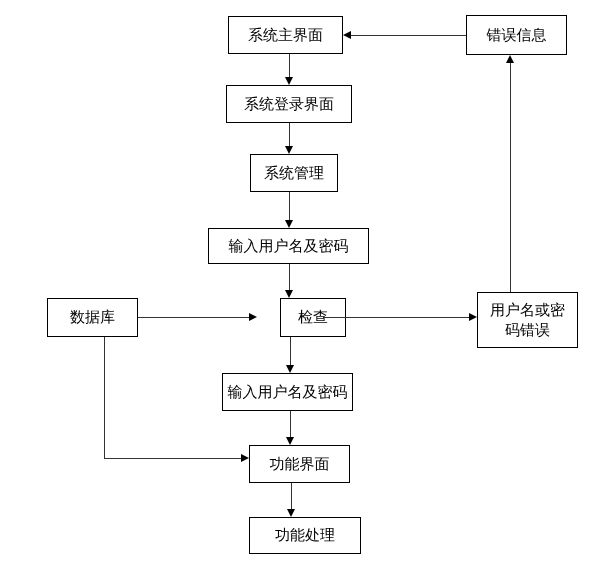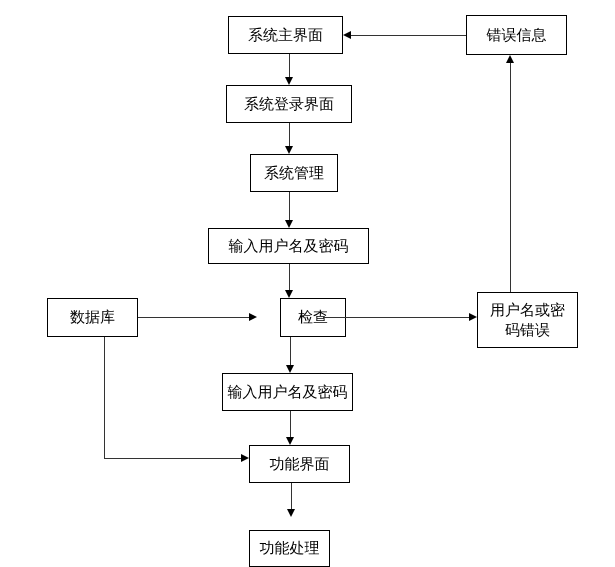--- a/index.html
+++ b/index.html
@@ -74,21 +74,21 @@
   </div>
   <div class="node" style="left:477px; top:292px; width:101px; height:56px;text-align:center;">
     <span class="lbl pad-wrap">用户名或密码错误</span>
   </div>
   <div class="node" style="left:222px; top:373px; width:131px; height:38px;">
     <span class="lbl">输入用户名及密码</span>
   </div>
   <div class="node" style="left:249px; top:445px; width:101px; height:38px;">
     <span class="lbl">功能界面</span>
   </div>
-  <div class="node" style="left:249px; top:517px; width:81px; height:37px;margin-top:13px;">
+  <div class="node" style="left:249px; top:517px; width:112px; height:37px;">
     <span class="lbl">功能处理</span>
   </div>
 
   <div class="vline" style="left:289px; top:54px; height:23px;"></div>
   <div class="arr arr-down" style="left:285px; top:77px;"></div>
 
   <div class="vline" style="left:289px; top:123px; height:23px;"></div>
   <div class="arr arr-down" style="left:285px; top:146px;"></div>
 
   <div class="vline" style="left:289px; top:192px; height:28px;"></div>

